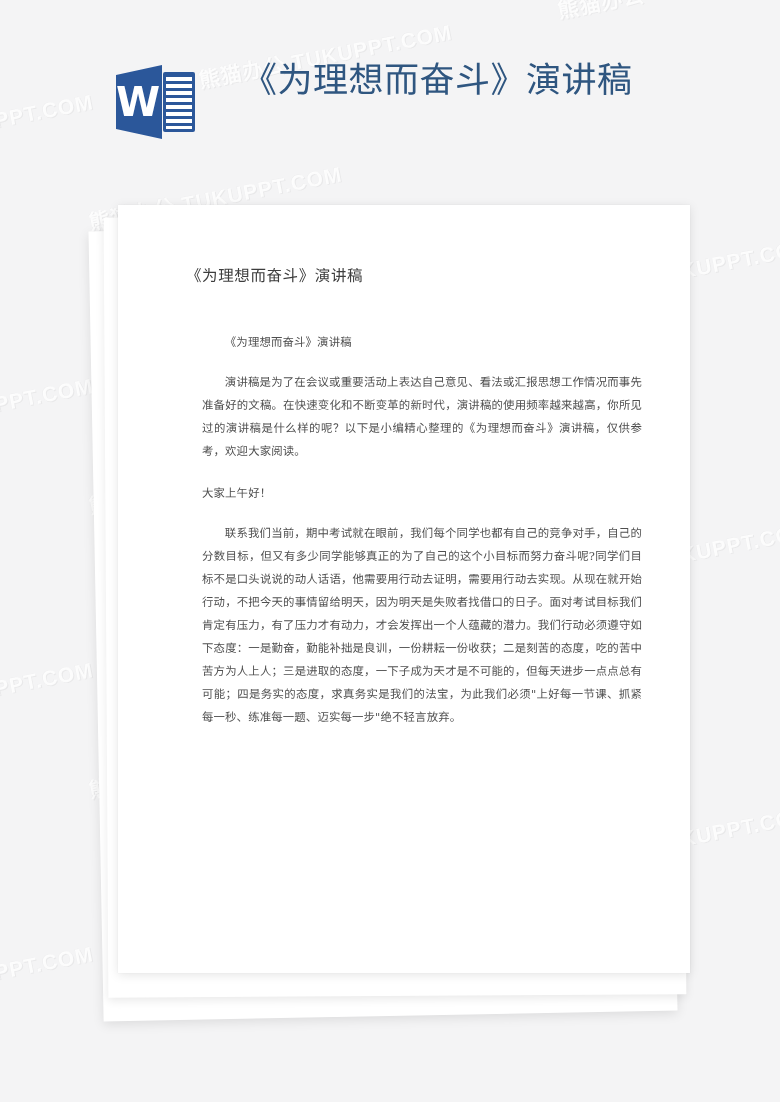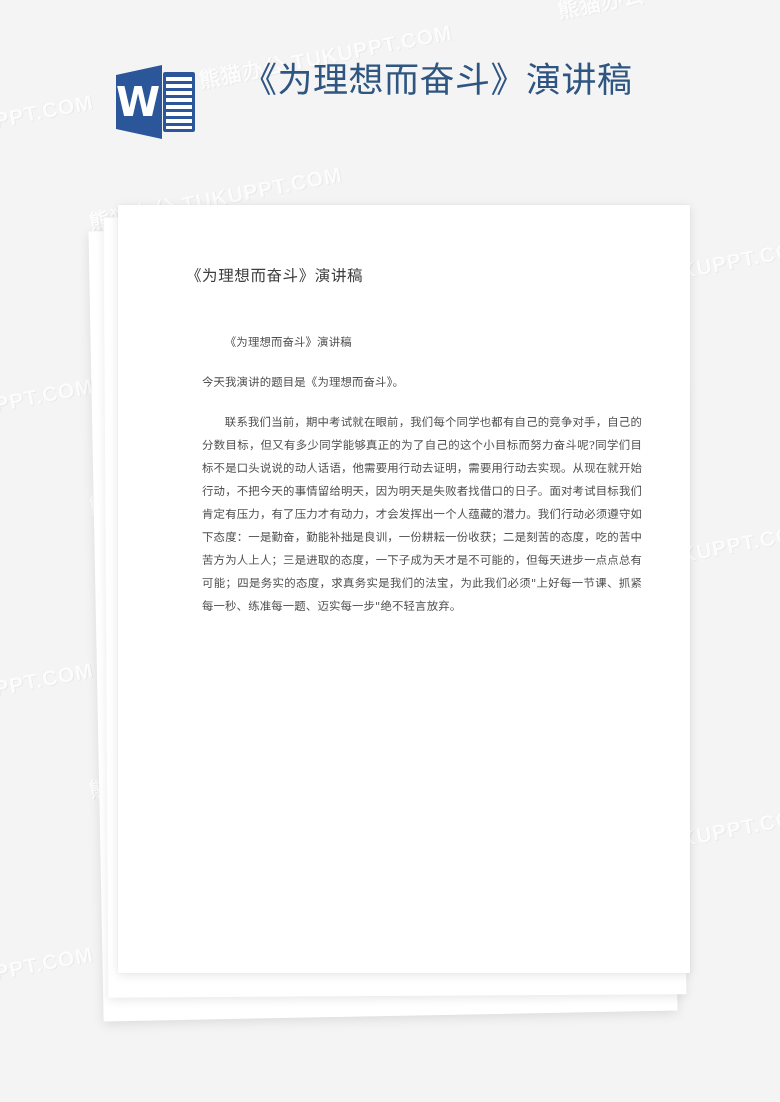--- a/index.html
+++ b/index.html
@@ -201,16 +201,17 @@
     </svg>
   </div>
 
   <div id="header-title">《为理想而奋斗》演讲稿</div>
 </div>
 
 <div id="doc-body">
   <div id="doc-heading">《为理想而奋斗》演讲稿</div>
   <div id="doc-paragraphs">
       <div class="doc-para indent tight">《为理想而奋斗》演讲稿</div>
-      <div class="doc-para tight">今天我演讲的题目是《为理想而奋斗》。</div>
+      <div class="doc-para indent">演讲稿是为了在会议或重要活动上表达自己意见、看法或汇报思想工作情况而事先准备好的文稿。在快速变化和不断变革的新时代，演讲稿的使用频率越来越高，你所见过的演讲稿是什么样的呢？以下是小编精心整理的《为理想而奋斗》演讲稿，仅供参考，欢迎大家阅读。</div>
+      <div class="doc-para tight">大家上午好！</div>
       <div class="doc-para indent">联系我们当前，期中考试就在眼前，我们每个同学也都有自己的竞争对手，自己的分数目标，但又有多少同学能够真正的为了自己的这个小目标而努力奋斗呢?同学们目标不是口头说说的动人话语，他需要用行动去证明，需要用行动去实现。从现在就开始行动，不把今天的事情留给明天，因为明天是失败者找借口的日子。面对考试目标我们肯定有压力，有了压力才有动力，才会发挥出一个人蕴藏的潜力。我们行动必须遵守如下态度：一是勤奋，勤能补拙是良训，一份耕耘一份收获；二是刻苦的态度，吃的苦中苦方为人上人；三是进取的态度，一下子成为天才是不可能的，但每天进步一点点总有可能；四是务实的态度，求真务实是我们的法宝，为此我们必须"上好每一节课、抓紧每一秒、练准每一题、迈实每一步"绝不轻言放弃。</div>
     </div>
 </div>
 
 </body></html>

